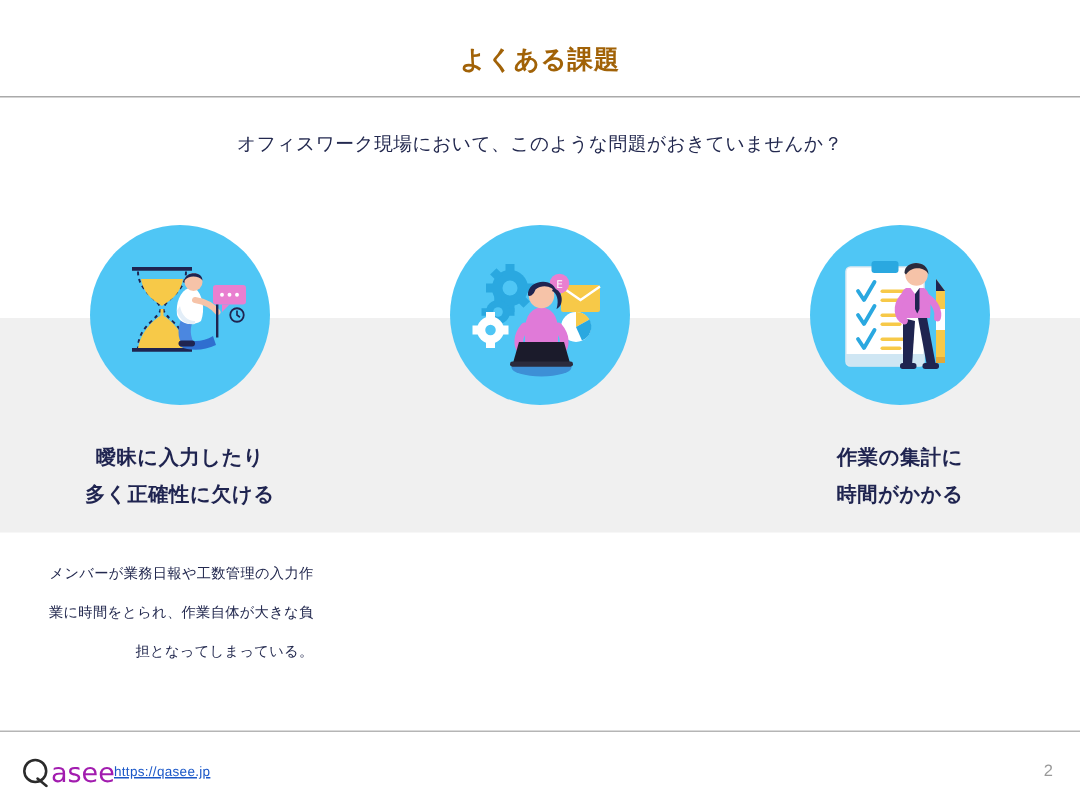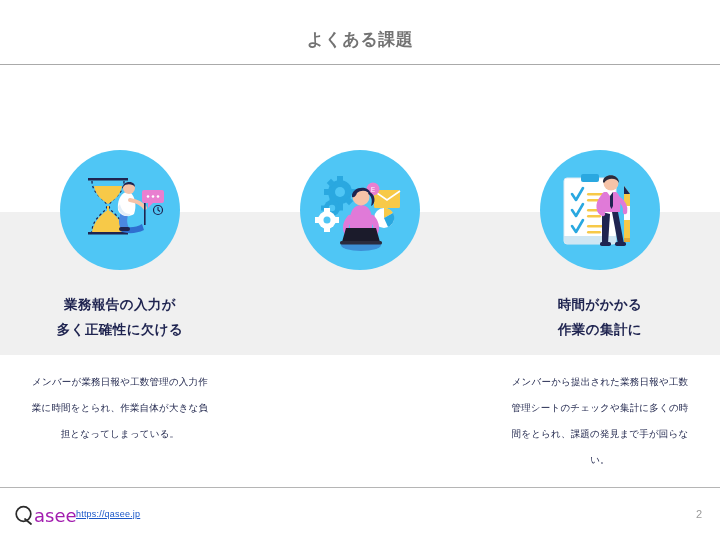--- a/index.html
+++ b/index.html
@@ -35,21 +35,21 @@
 
   
   .title {
     position: absolute;
     left: 0;
     top: 28px;
     width: 720px;
     text-align: center;
     font-size: 17px;
     font-weight: bold;
-    color: #737373;
+    color: #a16207;
     letter-spacing: 0.5px;
   }
   .header-rule {
     position: absolute;
     left: 0;
     top: 64px;
     width: 720px;
     height: 1px;
     background: #aaaaaa;
   }
@@ -100,23 +100,22 @@
     line-height: 25px;
     color: #1f2450;
     letter-spacing: 0.4px;
   }
   .body-text {
     margin-top: 28px;
     width: 178px;
     font-size: 9.5px;
     line-height: 26px;
     color: #23294f;
-    text-align: center;
+    text-align: right;
     letter-spacing: 0.2px;
-    font-family: Liberation Mono, monospace;
   }
   .col-2 .body-text { width: 176px; }
   .col-3 .body-text { width: 178px; }
 
   
   .footer-rule {
     position: absolute;
     left: 0;
     top: 487px;
     width: 720px;
@@ -160,20 +159,21 @@
 <body>
 
 <div class="slide">
 
   <div class="band"></div>
 
   <div class="title">よくある課題</div>
   <div class="header-rule"></div>
 
   <div class="subtitle">
+    <div>オフィスワーク現場において、このような問題がおきていませんか？</div>
   </div>
 
   <div class="cols">
 
     <div class="col col-1">
       <div class="circle">
         <svg width="120" height="120" viewBox="0 0 120 120" aria-hidden="true">
 
           <rect x="28" y="28" width="40" height="2.5" fill="#1f2450"></rect>
 
@@ -210,21 +210,21 @@
           <circle cx="93" cy="46.5" r="1.3" fill="#ffffff"></circle>
           <circle cx="98" cy="46.5" r="1.3" fill="#ffffff"></circle>
 
           <circle cx="98" cy="60" r="4.5" fill="none" stroke="#1f2450" stroke-width="1.2"></circle>
           <path d="M98 57 L98 60 L100 61.5" stroke="#1f2450" stroke-width="1.1" fill="none"></path>
 
           <rect x="84" y="53" width="1.6" height="22" fill="#1f2450"></rect>
         </svg>
       </div>
       <div class="heading">
-        <div>業務報告の入力が</div>
+        <div>曖昧に入力したり</div>
         <div>多く正確性に欠ける</div>
       </div>
       <div class="body-text">メンバーが業務日報や工数管理の入力作業に時間をとられ、作業自体が大きな負担となってしまっている。</div>
     </div>
 
     <div class="col col-2">
       <div class="circle">
         <svg width="120" height="120" viewBox="0 0 120 120" aria-hidden="true">
 
           <g fill="#2aa8e0">
@@ -328,24 +328,23 @@
           <path d="M62 48 C57 54, 58 62, 63 64" stroke="#e07ad8" stroke-width="4.5" fill="none" stroke-linecap="round"></path>
 
           <path d="M78 48 C84 52, 86 58, 85 62" stroke="#e07ad8" stroke-width="4.5" fill="none" stroke-linecap="round"></path>
 
           <circle cx="71" cy="33" r="7.5" fill="#f6c3a8"></circle>
 
           <path d="M63 32 C63 23, 79 23, 79 33 C77 28, 68 27, 64 33 Z" fill="#2b2b3d"></path>
         </svg>
       </div>
       <div class="heading">
+        <div>作業の集計に</div>
         <div>時間がかかる</div>
-        <div>作業の集計に</div>
-      </div>
-      <div class="body-text">メンバーから提出された業務日報や工数管理シートのチェックや集計に多くの時間をとられ、課題の発見まで手が回らない。</div>
+      </div>
     </div>
 
   </div>
 
   <div class="footer-rule"></div>
 
   <div class="logo">
     <svg width="20" height="20" viewBox="0 0 20 20" aria-hidden="true">
       <circle cx="9.5" cy="9" r="7.3" fill="none" stroke="#2b2b2b" stroke-width="1.7"></circle>
       <path d="M11 14 L17 19" stroke="#2b2b2b" stroke-width="1.7" stroke-linecap="round"></path>

